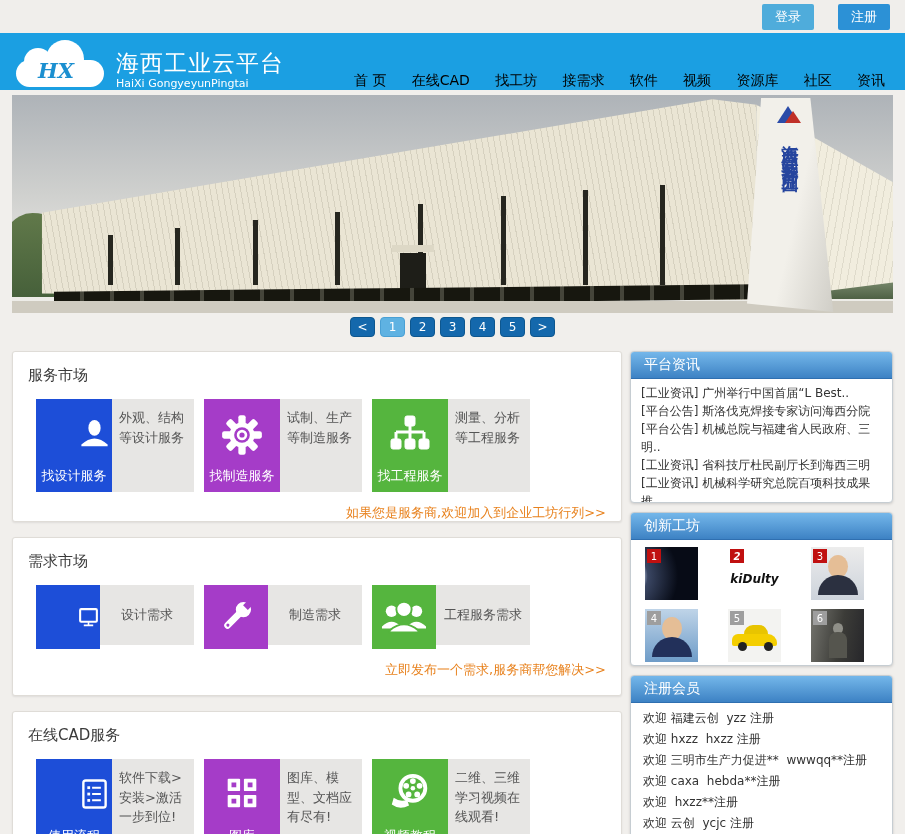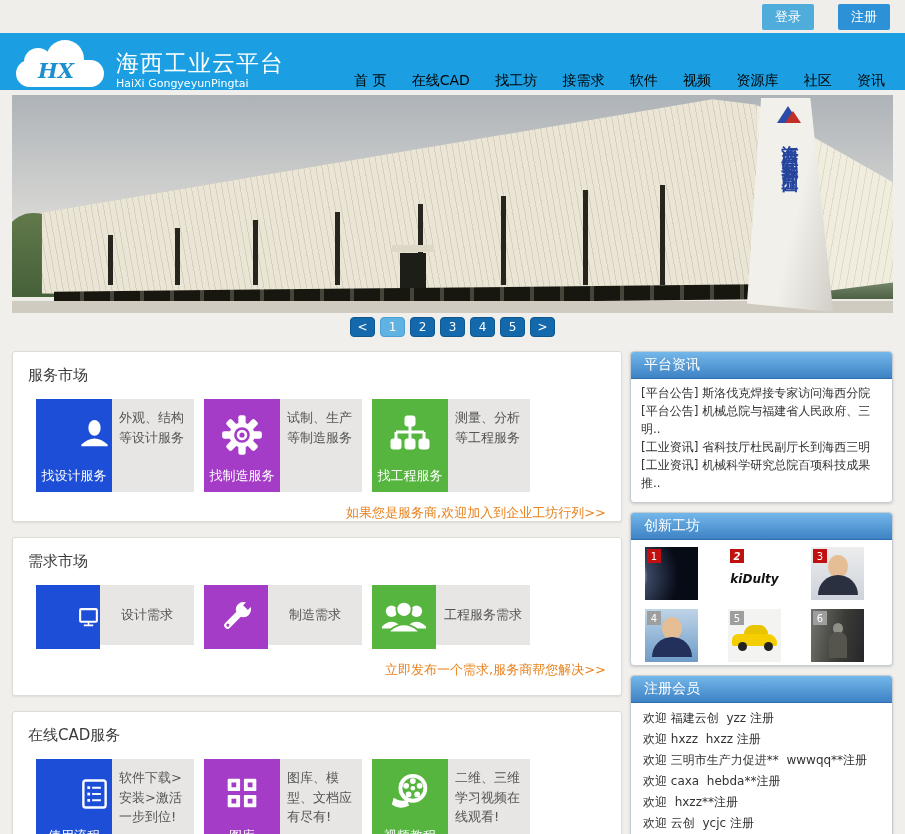--- a/index.html
+++ b/index.html
@@ -375,20 +375,21 @@
         </div>
       </div>
     </div>
   </div>
 
   <div class="col-right">
 
     <div class="panel">
       <div class="panel-head">平台资讯</div>
       <div class="news-body">
+        <div class="news-item">[工业资讯] 广州举行中国首届“L Best..</div>
         <div class="news-item">[平台公告] 斯洛伐克焊接专家访问海西分院</div>
         <div class="news-item">[平台公告] 机械总院与福建省人民政府、三明..</div>
         <div class="news-item">[工业资讯] 省科技厅杜民副厅长到海西三明</div>
         <div class="news-item">[工业资讯] 机械科学研究总院百项科技成果推..</div>
       </div>
     </div>
 
     <div class="panel">
       <div class="panel-head">创新工坊</div>
       <div class="thumb-grid">

